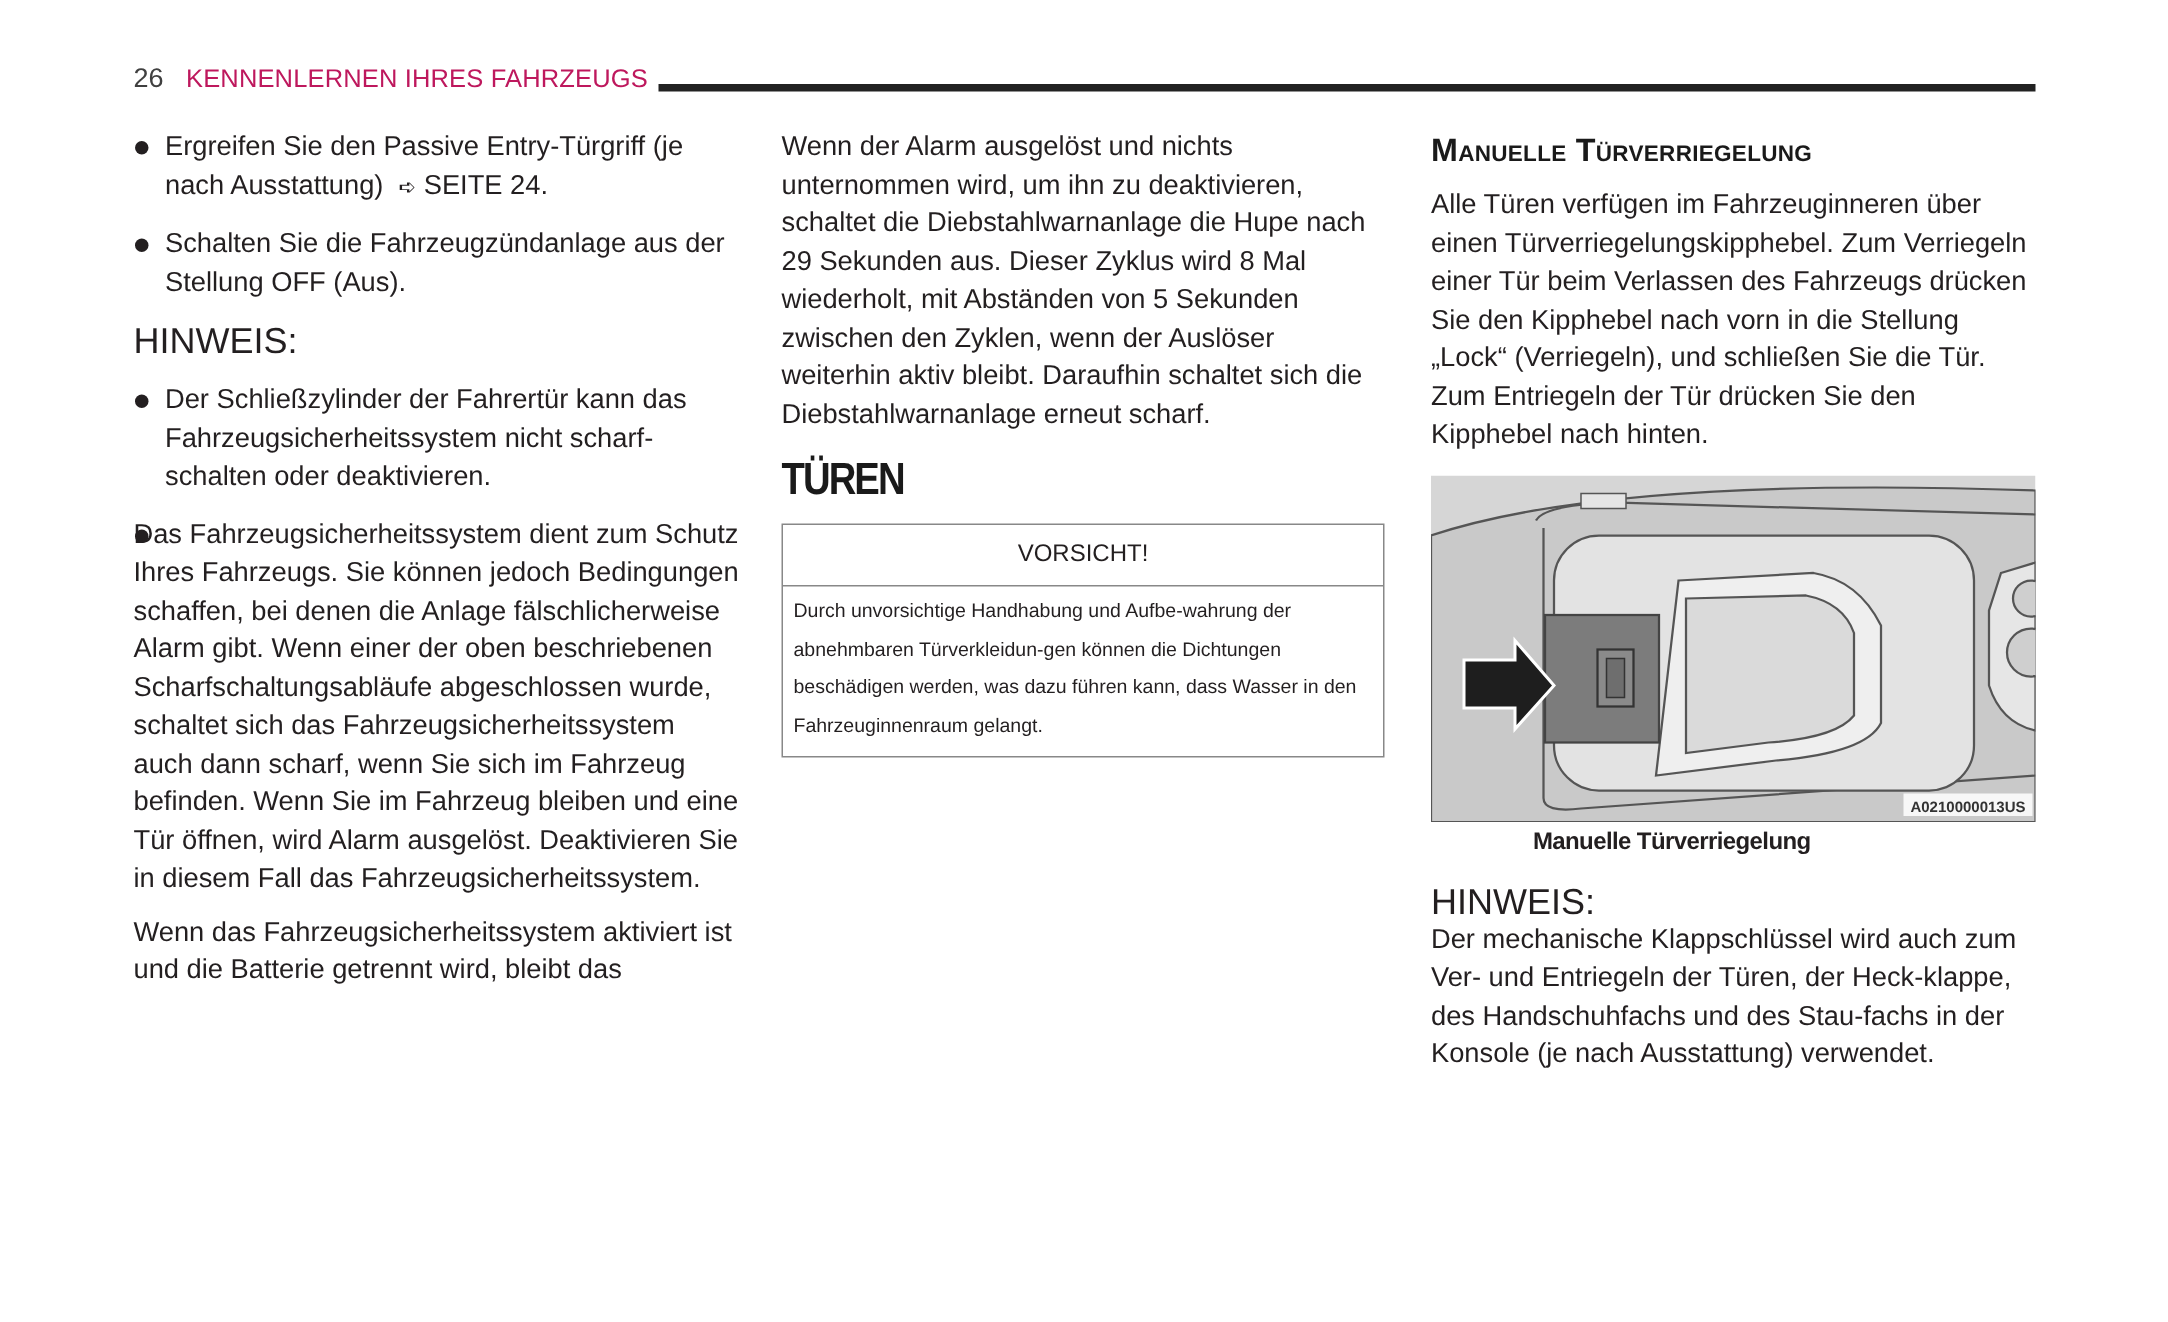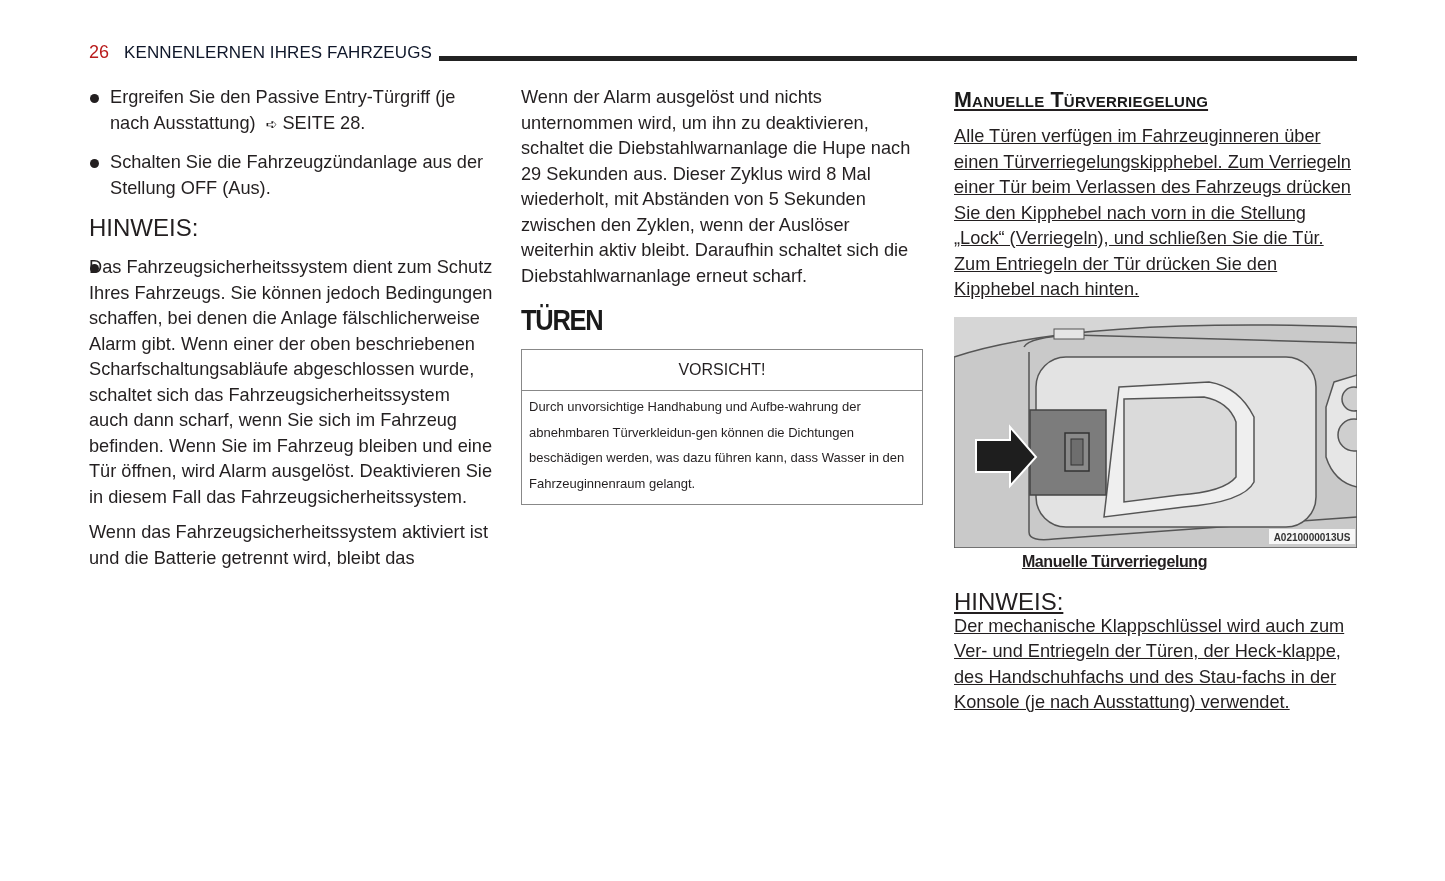--- a/index.html
+++ b/index.html
@@ -1,28 +1,28 @@
 <!DOCTYPE html>
 <html><head>
   <meta charset="utf-8">
   <style>
     html, body { margin: 0; padding: 0; background: #ffffff; }
     body {
       width: 1445px; height: 881px; position: relative; overflow: hidden;
       font-family: "Liberation Sans", sans-serif; color: #231f20;
     }
     .header { position: absolute; left: 89px; top: 42px; height: 24px; width: 1268px; }
-    .header .pnum { position: absolute; left: 0; top: 0; font-size: 18px; color: #b91c1c; text-align: right; }
-    .header .ptitle { position: absolute; left: 35px; top: 1px; font-size: 17px; color: #0f172a; letter-spacing: 0.1px; }
+    .header .pnum { position: absolute; left: 0; top: 0; font-size: 18px; color: #404040; text-align: right; }
+    .header .ptitle { position: absolute; left: 35px; top: 1px; font-size: 17px; color: #be185d; letter-spacing: 0.1px; }
     .header .rule { position: absolute; left: 350px; top: 14px; width: 918px; height: 5px; background: #222; }
 
     .col { position: absolute; top: 85px; }
     .col1 { left: 89px; width: 405px; }
     .col2 { left: 521px; width: 405px; }
-    .col3 { left: 954px; width: 404px; text-decoration: underline; }
+    .col3 { left: 954px; width: 404px; }
 
     p, li { font-size: 18.2px; line-height: 25.5px; margin: 0; }
     .bullets { list-style: none; margin: 0; padding: 0; }
     .bullets li { position: relative; padding-left: 21px; margin-bottom: 13px; }
     .bullets li .dot { position: absolute; left: 1px; top: 9px; width: 9px; height: 9px; border-radius: 50%; background: #231f20; }
     .note-label { font-size: 24px; margin: 0 0 12px 0; }
     .para { margin-bottom: 10px; }
 
     .h2 {
       font-weight: bold; font-size: 21.5px; line-height: 31px; margin: 10px 0 8px 0;
@@ -52,29 +52,33 @@
   <span class="ptitle">KENNENLERNEN IHRES FAHRZEUGS</span>
   <div class="rule"></div>
 </div>
 
 <div class="col col1">
   <ul class="bullets">
     <li>
       <span class="dot"></span>
       <span>Ergreifen Sie den Passive Entry-Türgriff (je nach Ausstattung)</span>
       <span style="font-size:14px;margin-left:5px;">➪</span>
-      <span>SEITE 28.</span>
+      <span>SEITE 24.</span>
     </li>
     <li>
       <span class="dot"></span>
       <span>Schalten Sie die Fahrzeugzündanlage aus der Stellung OFF (Aus).</span>
     </li>
   </ul>
   <div class="note-label">HINWEIS:</div>
   <ul class="bullets">
+    <li>
+      <span class="dot"></span>
+      <span>Der Schließzylinder der Fahrertür kann das Fahrzeugsicherheitssystem nicht scharf-schalten oder deaktivieren.</span>
+    </li>
     <li>
       <span class="dot"></span>
     </li>
   </ul>
   <p class="para">Das Fahrzeugsicherheitssystem dient zum Schutz Ihres Fahrzeugs. Sie können jedoch Bedingungen schaffen, bei denen die Anlage fälschlicherweise Alarm gibt. Wenn einer der oben beschriebenen Scharfschaltungsabläufe abgeschlossen wurde, schaltet sich das Fahrzeugsicherheitssystem auch dann scharf, wenn Sie sich im Fahrzeug befinden. Wenn Sie im Fahrzeug bleiben und eine Tür öffnen, wird Alarm ausgelöst. Deaktivieren Sie in diesem Fall das Fahrzeugsicherheitssystem.</p>
   <p class="para">Wenn das Fahrzeugsicherheitssystem aktiviert ist und die Batterie getrennt wird, bleibt das</p>
 </div>
 
 <div class="col col2">
   <p class="para">Wenn der Alarm ausgelöst und nichts unternommen wird, um ihn zu deaktivieren, schaltet die Diebstahlwarnanlage die Hupe nach 29 Sekunden aus. Dieser Zyklus wird 8 Mal wiederholt, mit Abständen von 5 Sekunden zwischen den Zyklen, wenn der Auslöser weiterhin aktiv bleibt. Daraufhin schaltet sich die Diebstahlwarnanlage erneut scharf.</p>

